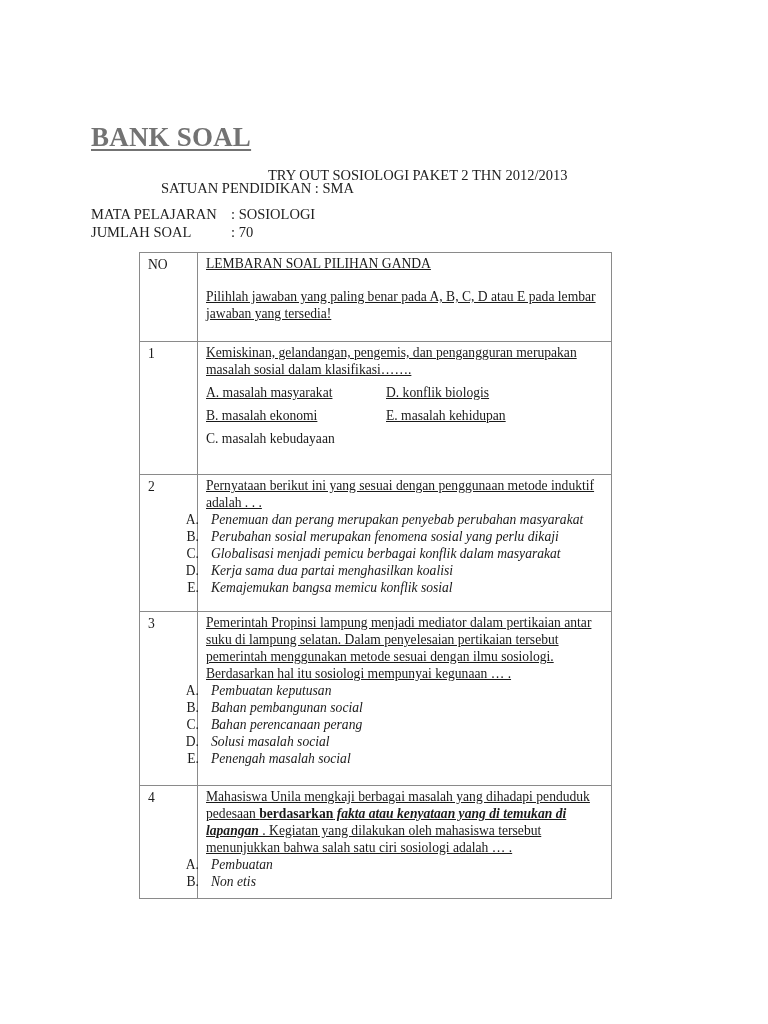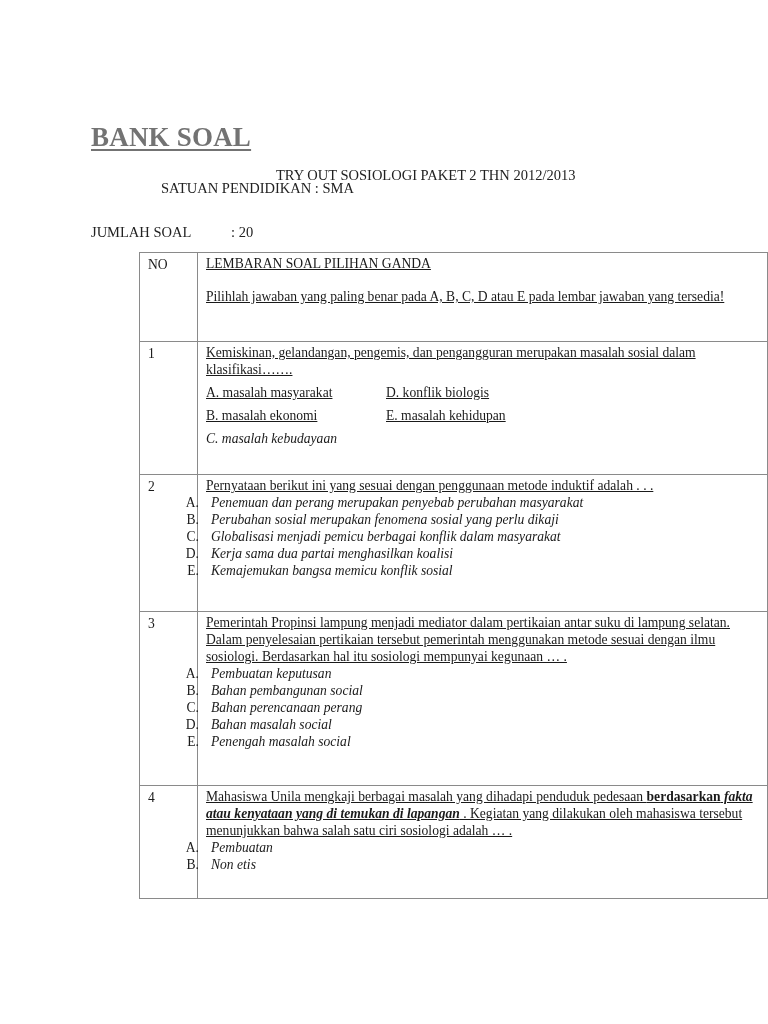--- a/index.html
+++ b/index.html
@@ -3,59 +3,62 @@
 <meta charset="utf-8">
 <style>
   html, body { margin: 0; padding: 0; background: #ffffff; }
   body { width: 768px; height: 1024px; position: relative; overflow: hidden;
          font-family: "Liberation Serif", "DejaVu Serif", serif; color: #1a1a1a; }
   .page { position: absolute; left: 0; top: 0; width: 768px; height: 1024px; }
   .title { position: absolute; left: 91px; top: 86px; font-size: 27px; font-weight: bold;
            color: #737373; text-decoration: underline; text-decoration-thickness: 2px;
            text-underline-offset: 3px; letter-spacing: 0.2px; margin-top: 36px; }
   .hdr { position: absolute; font-size: 14.5px; white-space: nowrap; color: #222; }
-  .h-try { left: 276px; top: 167px; }
+  .h-try { left: 268px; top: 167px; }
   .h-satuan { left: 161px; top: 180px; }
   .h-alokasi { left: 463px; top: 188px; }
   .h-mata { left: 91px; top: 206px; }
   .h-jumlah { left: 91px; top: 224px; }
   .h-label { display: inline-block; width: 140px; }
-  table.soal { position: absolute; left: 139px; top: 252px; width: 629px;
+  table.soal { position: absolute; left: 139px; top: 252px; width: 473px;
                border-collapse: collapse; font-size: 13.6px; line-height: 17px; }
   table.soal td { border: 1.5px solid #8a8a8a; vertical-align: top; padding: 0; }
   td.no { width: 57px; position: relative; }
   td.no .num { position: absolute; left: 8px; top: 3px; }
   td.q { padding: 2px 6px 0 8px !important; }
   .row-head td { height: 86px; }
   .row-1 td { height: 130px; }
   .row-2 td { height: 134px; }
   .row-3 td { height: 171px; }
   .row-4 td { height: 110px; }
   .p { margin: 0; text-decoration: underline; }
   .gap { height: 16px; }
   .opt2col { display: flex; margin-top: 6px; text-decoration: underline; }
   .opt2col span.c1 { width: 180px; display: inline-block; }
-  .optline { margin-top: 6px; font-style: italic; }
+  .optline { margin-top: 6px; }
   .optlist { position: relative; }
   .optlist .opt { position: relative; height: 17px; }
   .optlist .opt .letter { position: absolute; left: -25px; width: 18px; text-align: right; }
   .optlist .opt .text { position: absolute; left: 5px; white-space: nowrap; font-style: italic; }
   b i, .bi { font-weight: bold; font-style: italic; }
 </style>
 </head>
 <body>
 
 <div class="page">
 
   <div class="title">BANK SOAL</div>
 
   <div class="hdr h-try">TRY OUT SOSIOLOGI PAKET 2 THN 2012/2013</div>
   <div class="hdr h-satuan">SATUAN PENDIDIKAN : SMA</div>
+  <div class="hdr h-mata">
+    <span class="h-label">MATA PELAJARAN</span><span>: SOSIOLOGI</span>
+  </div>
   <div class="hdr h-jumlah">
-    <span class="h-label">JUMLAH SOAL</span><span>: 20</span>
+    <span class="h-label">JUMLAH SOAL</span><span>: 70</span>
   </div>
 
   <table class="soal">
     <tbody>
         <tr class="row-head">
       <td class="no">
         <span class="num">NO</span>
       </td>
       <td class="q">
         <p class="p">LEMBARAN SOAL PILIHAN GANDA</p>
@@ -127,21 +130,21 @@
           <div class="opt">
                 <span class="letter">B.</span>
                 <span class="text">Bahan pembangunan social</span>
               </div>
           <div class="opt">
                 <span class="letter">C.</span>
                 <span class="text">Bahan perencanaan perang</span>
               </div>
           <div class="opt">
                 <span class="letter">D.</span>
-                <span class="text">Bahan masalah social</span>
+                <span class="text">Solusi masalah social</span>
               </div>
           <div class="opt">
                 <span class="letter">E.</span>
                 <span class="text">Penengah masalah social</span>
               </div>
         </div>
       </td>
     </tr>
 
     <tr class="row-4">

